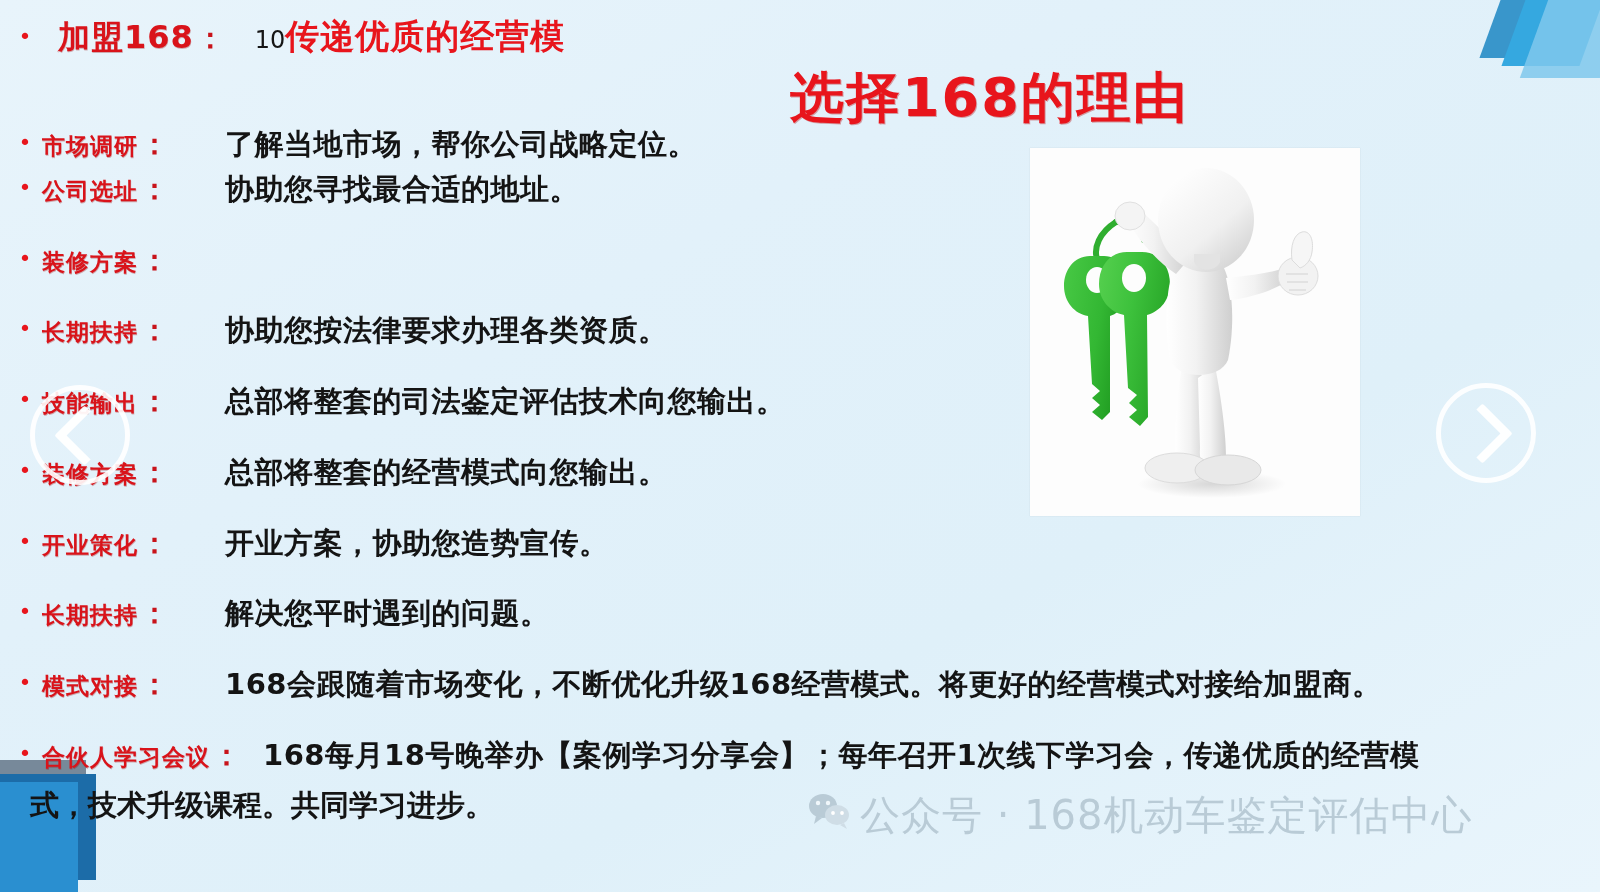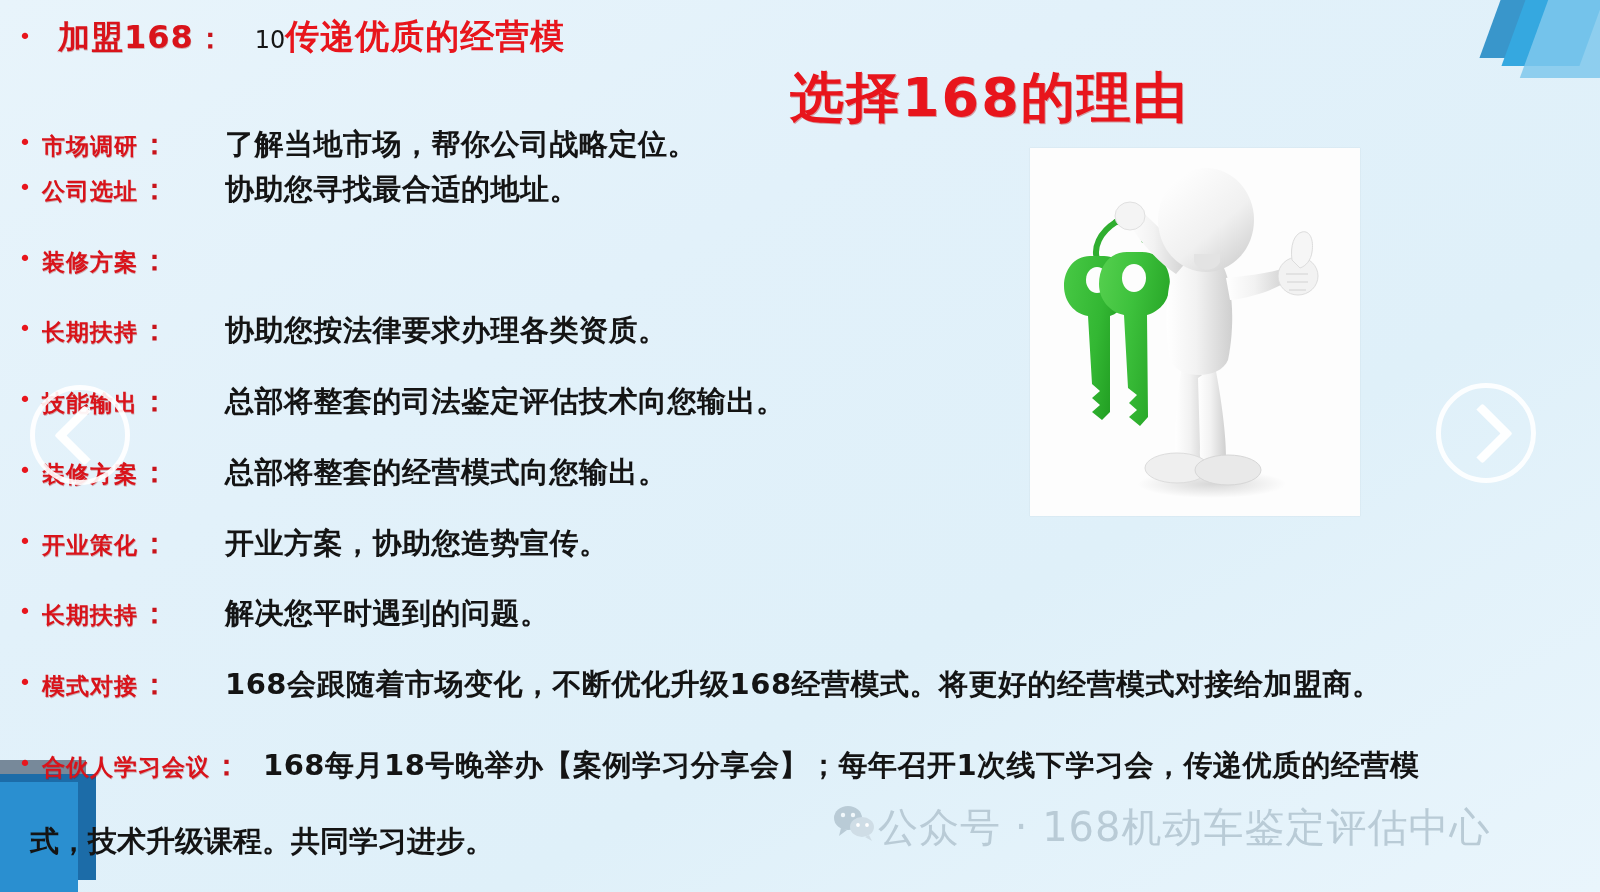--- a/index.html
+++ b/index.html
@@ -184,31 +184,30 @@
     border-top: 9px solid rgba(255,255,255,.95);
     border-right: 9px solid rgba(255,255,255,.95);
     border-radius: 3px;
   }
   .chev-l { transform: rotate(-135deg); margin-left: 8px; }
   .chev-r { transform: rotate(45deg); margin-right: 8px; }
 
   
   .watermark {
     position: absolute;
-    left: 833px;
+    left: 808px;
     top: 788px;
     display: flex;
     align-items: center;
-    gap: 1px;
+    gap: 8px;
     color: #b9cbd6;
     font-size: 40px;
     font-weight: 400;
     letter-spacing: 1px;
     white-space: nowrap;
-    margin-top: 12px;
   }
   .wechat-icon { flex: 0 0 auto; }
 </style>
 </head>
 <body>
 
 <div id="slide">
 
   <div class="corner-tr">
     <div class="para para-a"></div>
@@ -293,23 +292,23 @@
       <span class="bullet">•</span>
       <span class="label">模式对接</span>
       <span class="colon">：</span>
       <span class="desc" style="padding-left:56px;">168会跟随着市场变化，不断优化升级168经营模式。将更好的经营模式对接给加盟商。</span>
     </div>
 
     <div class="row" style="left:8px; top:736px;">
       <span class="bullet">•</span>
       <span class="label">合伙人学习会议</span>
       <span class="colon">：</span>
-      <span class="desc" style="padding-left:22px;margin-top:10px;">168每月18号晚举办【案例学习分享会】；每年召开1次线下学习会，传递优质的经营模</span>
-    </div>
-    <div class="wrap2" style="left:30px; top:786px;margin-top:36px;">式，技术升级课程。共同学习进步。</div>
+      <span class="desc" style="padding-left:22px;">168每月18号晚举办【案例学习分享会】；每年召开1次线下学习会，传递优质的经营模</span>
+    </div>
+    <div class="wrap2" style="left:30px; top:786px;">式，技术升级课程。共同学习进步。</div>
 
   </div>
 
   <div class="photo">
     <svg width="330" height="368" viewBox="0 0 330 368">
       <defs>
         <linearGradient id="body" x1="0" y1="0" x2="1" y2="0">
           <stop offset="0%" stop-color="#ffffff"></stop>
           <stop offset="45%" stop-color="#f2f2f2"></stop>
           <stop offset="100%" stop-color="#cfcfcf"></stop>

